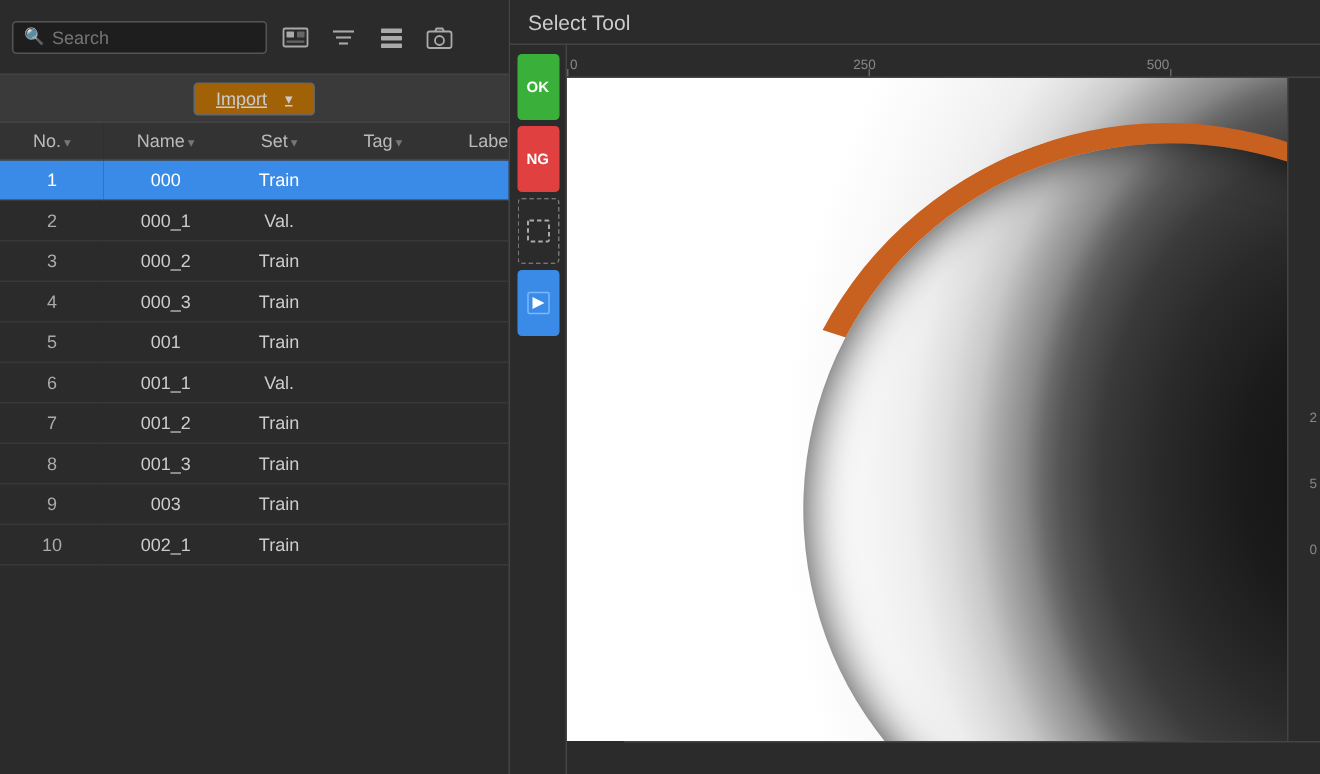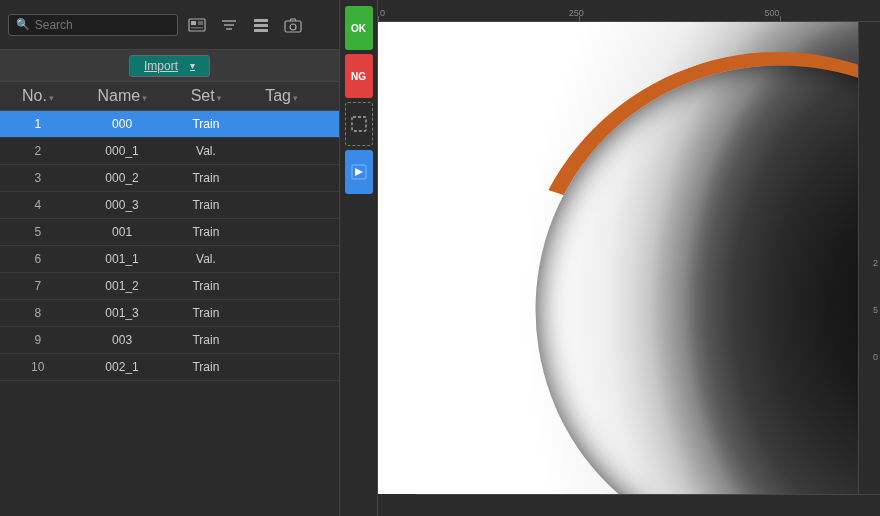--- a/index.html
+++ b/index.html
@@ -81,21 +81,21 @@
       display: flex;
       align-items: center;
       justify-content: center;
       border-bottom: 1px solid #444;
     }
 
     .import-btn {
       display: flex;
       align-items: center;
       gap: 12px;
-      background: #0f766e;
+      background: #a16207;
       border: 1px solid #666;
       border-radius: 3px;
       padding: 3px 14px;
       color: #ccc;
       cursor: pointer;
       font-size: 12px;
       text-decoration: underline;
     }
 
     
@@ -117,21 +117,21 @@
     thead tr {
       background: #333;
       border-bottom: 1px solid #444;
     }
 
     th {
       padding: 5px 22px;
       text-align: center;
       color: #bbb;
       font-weight: normal;
-      font-size: 16px;
+      font-size: 12px;
       user-select: none;
       cursor: pointer;
       white-space: nowrap;
     }
 
     th:after {
       content: '▾';
       font-size: 9px;
       margin-left: 2px;
       color: #777;
@@ -466,20 +466,23 @@
       <td></td>
       <td></td>
     </tr>
         </tbody>
     </table>
   </div>
 </div>
 
 <div class="right-panel">
 
+  <div class="select-tool-bar">
+    <span class="select-tool-title">Select Tool</span>
+  </div>
 
   <div class="canvas-area">
 
     <div class="side-icon-bar">
       <div class="side-btn ok">
         <span>OK</span>
       </div>
       <div class="side-btn ng">
         <span>NG</span>
       </div>

